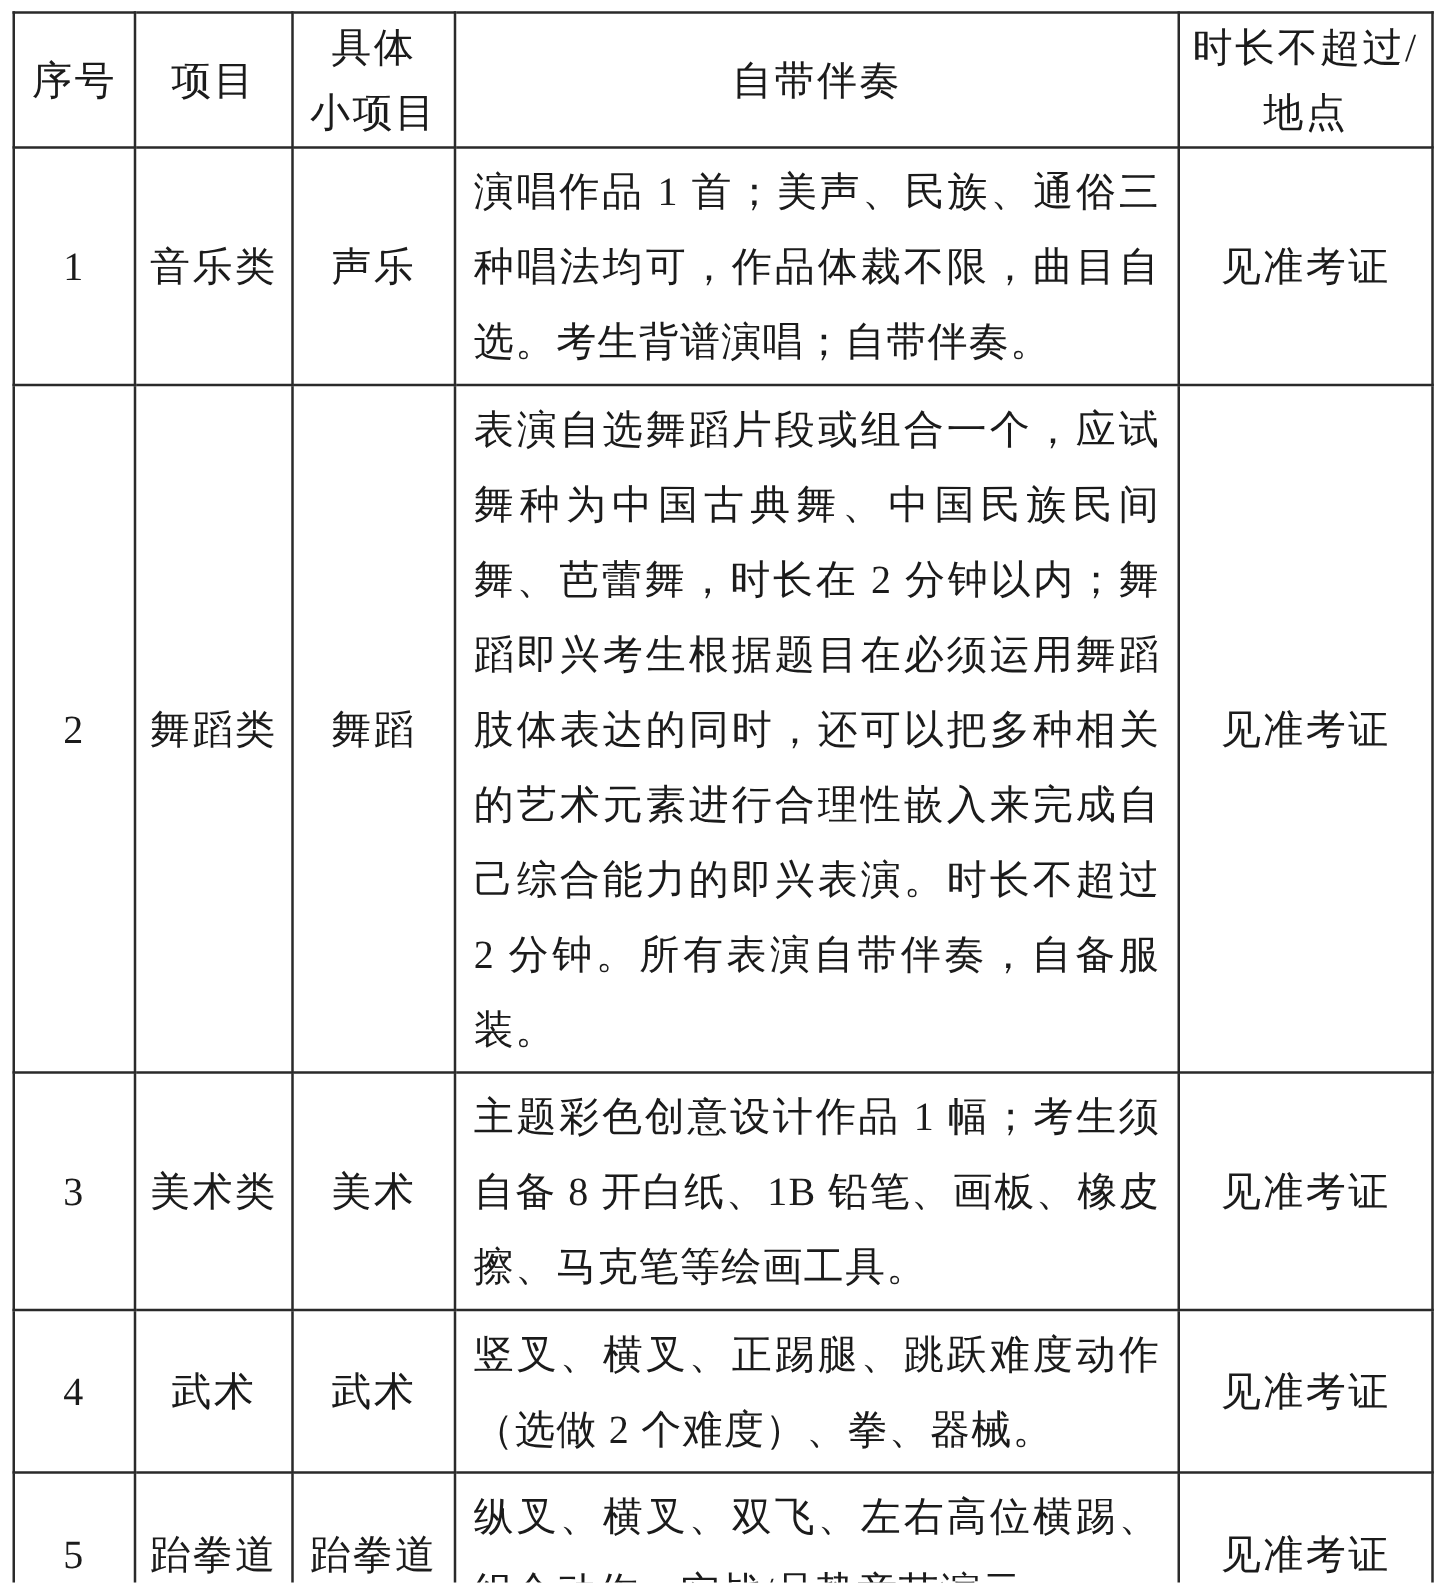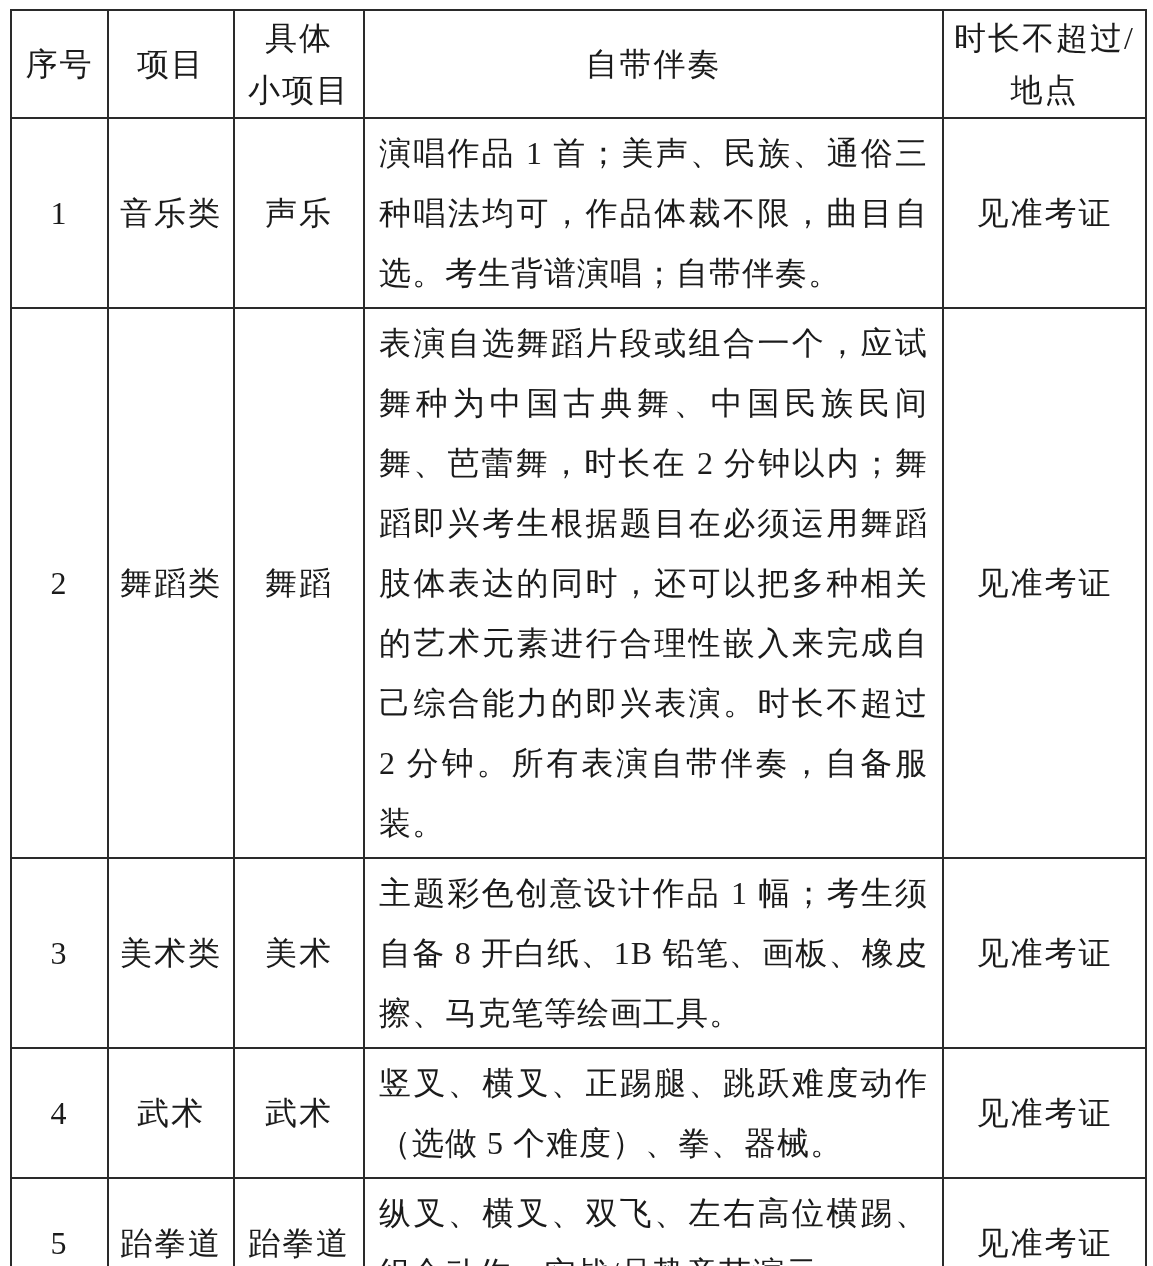--- a/index.html
+++ b/index.html
@@ -99,21 +99,21 @@
       <td class="cell-center">3</td>
       <td class="cell-center">美术类</td>
       <td class="cell-center">美术</td>
       <td class="cell-test">主题彩色创意设计作品 1 幅；考生须自备 8 开白纸、1B 铅笔、画板、橡皮擦、马克笔等绘画工具。</td>
       <td class="cell-center">见准考证</td>
     </tr>
     <tr class="h-r4">
       <td class="cell-center">4</td>
       <td class="cell-center">武术</td>
       <td class="cell-center">武术</td>
-      <td class="cell-test">竖叉、横叉、正踢腿、跳跃难度动作（选做 5 个难度）、拳、器械。</td>
+      <td class="cell-test">竖叉、横叉、正踢腿、跳跃难度动作（选做 2 个难度）、拳、器械。</td>
       <td class="cell-center">见准考证</td>
     </tr>
     <tr class="h-r5">
       <td class="cell-center">5</td>
       <td class="cell-center">跆拳道</td>
       <td class="cell-center">跆拳道</td>
       <td class="cell-test">纵叉、横叉、双飞、左右高位横踢、组合动作、实战/品势章节演示</td>
       <td class="cell-center">见准考证</td>
     </tr>
 

